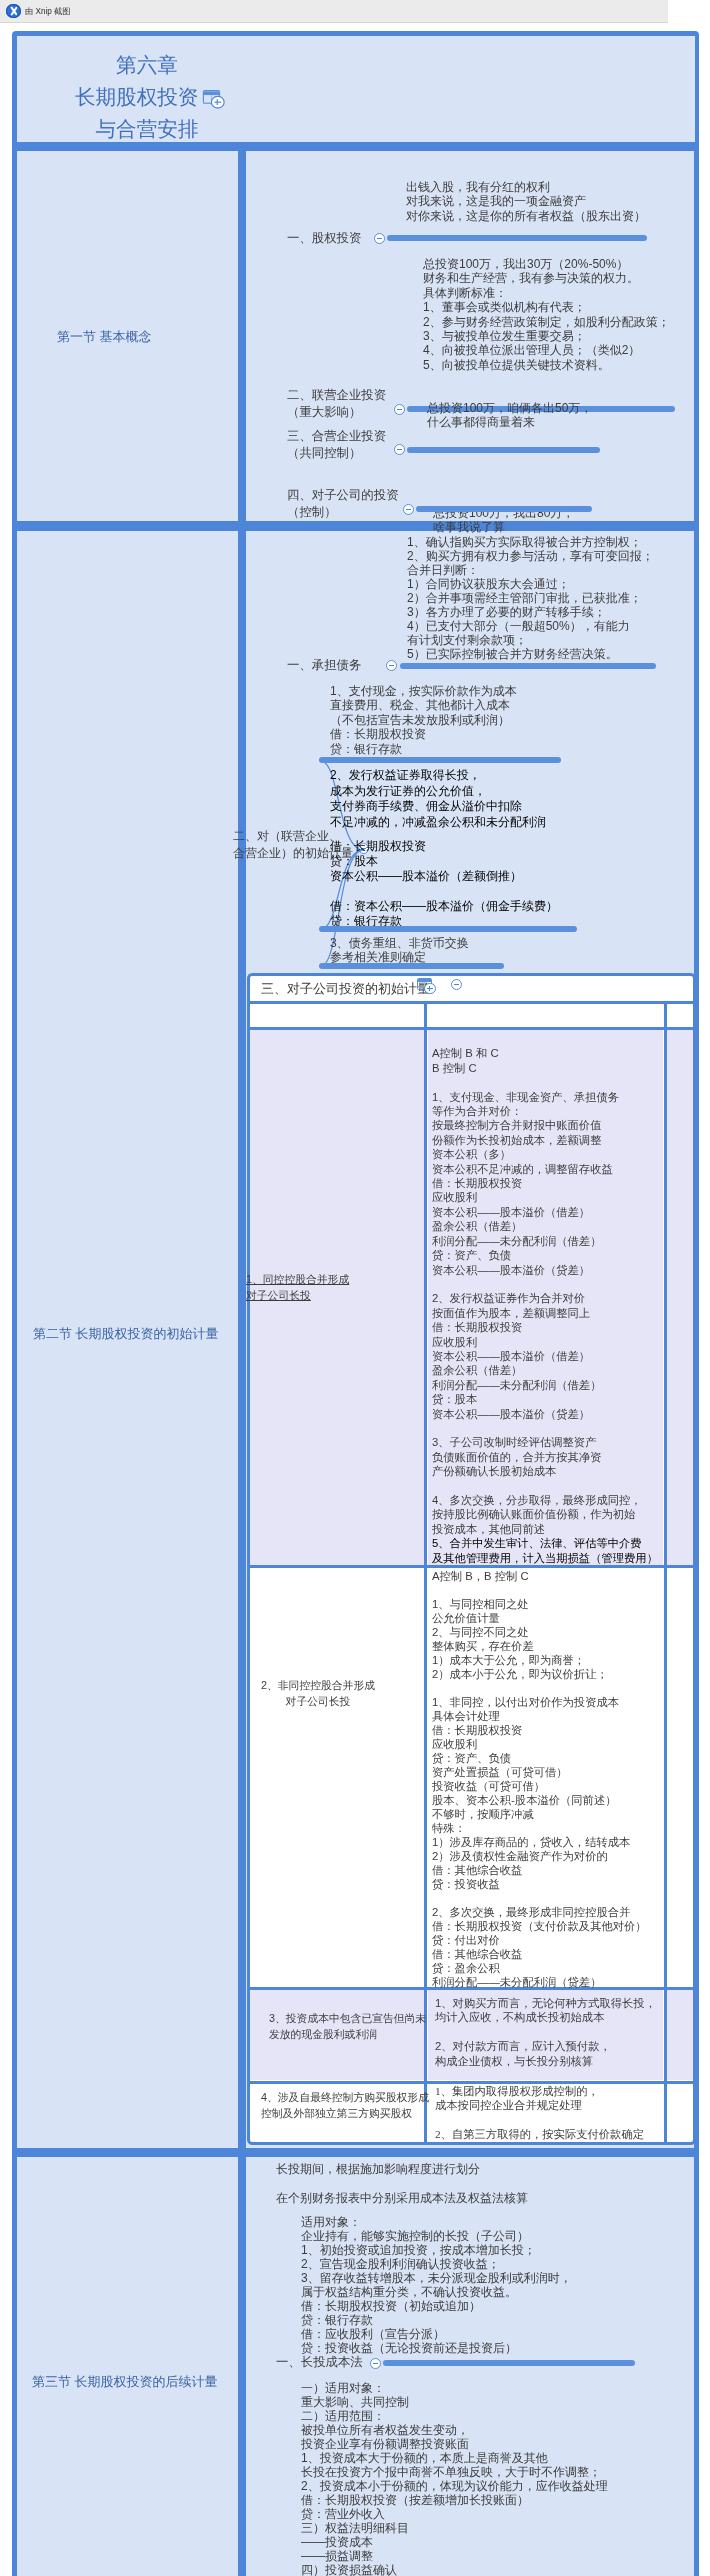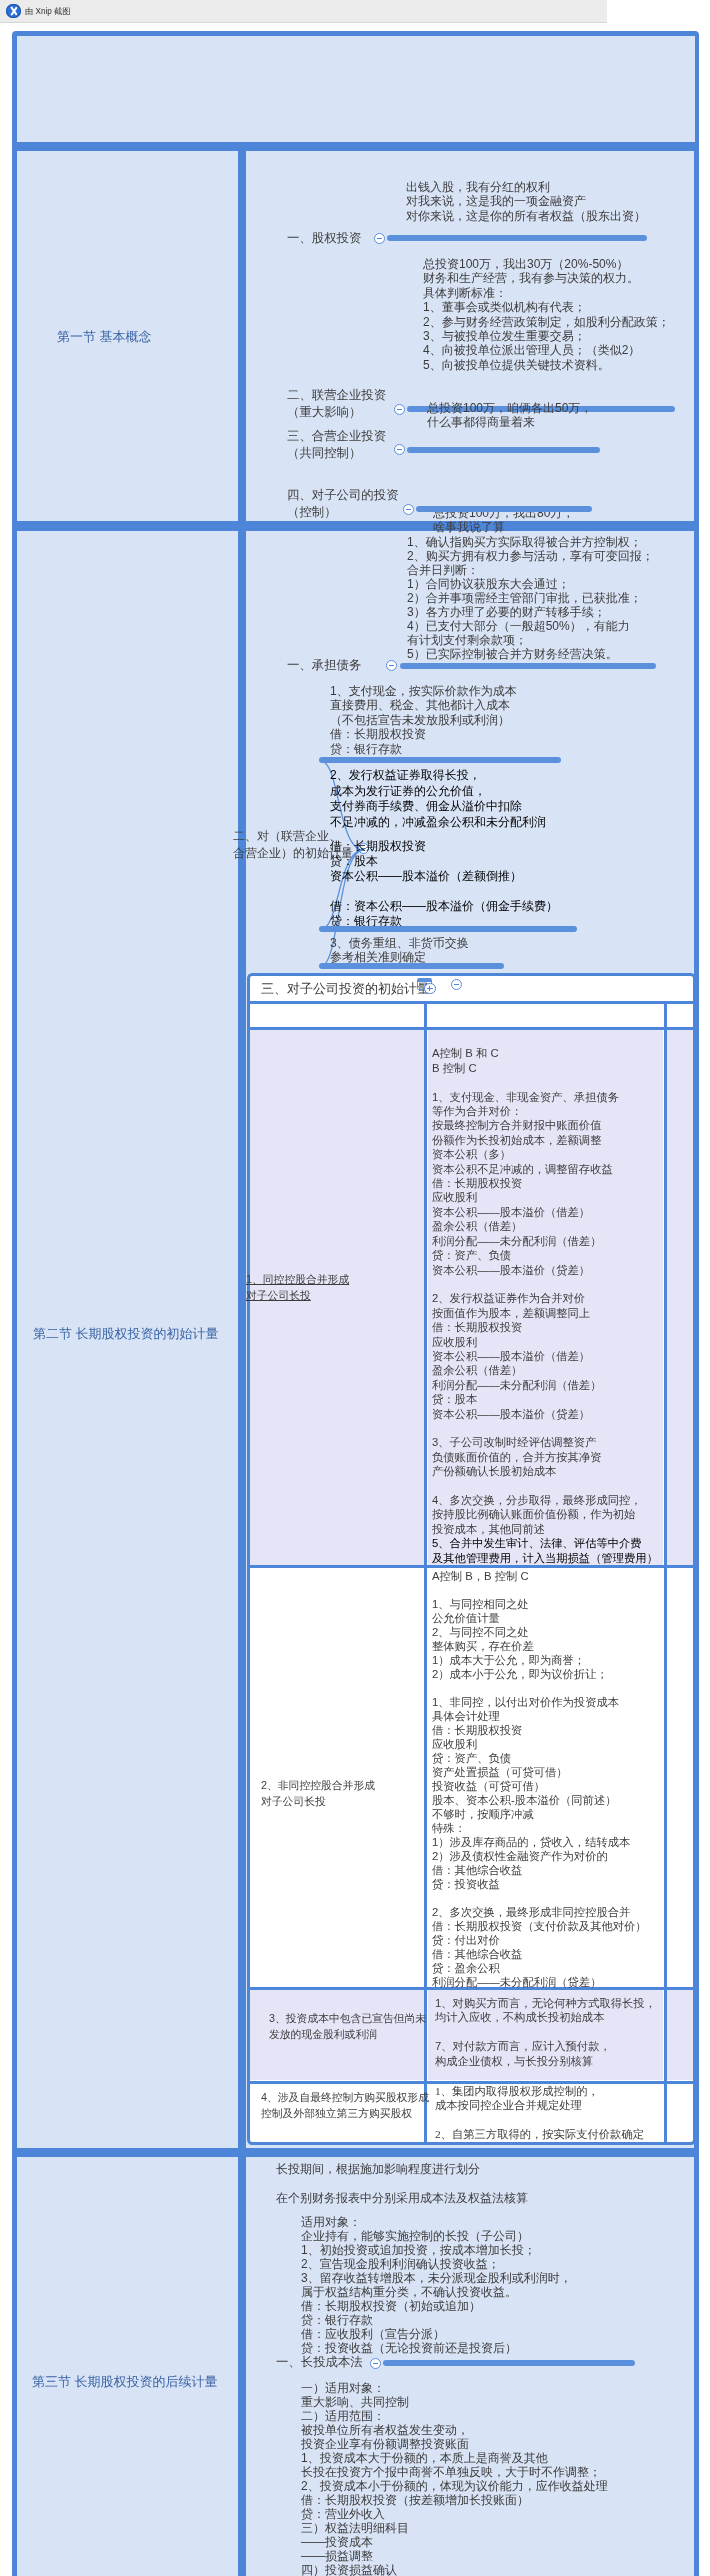--- a/index.html
+++ b/index.html
@@ -1,18 +1,18 @@
 <!DOCTYPE html>
 <html style="font-size:8.2px"><head>
 <meta charset="utf-8">
 <style>
   html,body{margin:0;padding:0;background:#ffffff;}
   body{font-family:"Liberation Sans","DejaVu Sans",sans-serif;}
   #stage{position:relative;width:711px;height:2739px;background:#ffffff;overflow:hidden;}
-  .topbar{position:absolute;left:0;top:0;width:607px;height:21.6px;background:#ebebeb;border-bottom:0.5px solid #d6d6d6;}
+  .topbar{position:absolute;left:0;top:0;width:668px;height:21.6px;background:#ebebeb;border-bottom:0.5px solid #d6d6d6;}
   .xnip-logo{position:absolute;left:6.2px;top:3.6px;width:14.4px;height:14.4px;border-radius:50%;background:#2c6fd6;box-shadow:inset 0 0 0 1px #1d54ad;}
   .xnip-logo i{position:absolute;left:6.7px;top:2.1px;width:1.5px;height:10.3px;background:#fff;border-radius:1px;display:block;}
   .xnip-logo i.a{transform:rotate(35deg);}
   .xnip-logo i.b{transform:rotate(-35deg);}
   .topbar-label{position:absolute;left:25px;top:5.7px;font-size:8.2px;color:#303030;}
   .bluewrap{position:absolute;left:12px;top:31px;width:687px;height:2693px;background:#4d86d8;border-radius:4.1px;}
   .cell{position:absolute;background:#d8e3f5;}
   .title-block{position:absolute;left:62px;top:49px;width:170px;text-align:center;color:#4170bd;font-size:20.6px;line-height:32px;}
   .title-line2{display:flex;align-items:center;justify-content:center;gap:5.2px;}
   .sec-label{position:absolute;color:#3a64a5;font-size:13px;line-height:18.5px;white-space:pre-line;}
@@ -57,20 +57,31 @@
   <div class="bluewrap"></div>
 
   <div class="cell" style="left:16.5px;top:36px;width:678px;height:106px;"></div>
   <div class="cell" style="left:16.5px;top:151px;width:221px;height:370px;"></div>
   <div class="cell" style="left:246px;top:151px;width:448px;height:370px;"></div>
   <div class="cell" style="left:16.5px;top:531px;width:221px;height:1617px;"></div>
   <div class="cell" style="left:246px;top:531px;width:448px;height:1617px;"></div>
   <div class="cell" style="left:16.5px;top:2157px;width:221px;height:454px;"></div>
   <div class="cell" style="left:246px;top:2157px;width:448px;height:454px;"></div>
 
+  <div class="title-block">
+    <div>第六章</div>
+    <div class="title-line2">
+      <span>长期股权投资</span>
+      <span class="tblplus" style="transform:scale(1.15);">
+          <span class="grid"></span>
+          <span class="pl"></span>
+        </span>
+    </div>
+    <div>与合营安排</div>
+  </div>
 
   <div class="sec-label" style="left:57px;top:328px;">第一节 基本概念</div>
 
   <div class="note" style="left:406px;top:180px;">出钱入股，我有分红的权利
 对我来说，这是我的一项金融资产
 对你来说，这是你的所有者权益（股东出资）</div>
   <div class="node" style="left:287px;top:230px;">一、股权投资</div>
   <div class="mc" style="left:374px;top:233px;">
       <i></i>
     </div>
@@ -222,21 +233,21 @@
 负债账面价值的，合并方按其净资
 产份额确认长股初始成本
 
 4、多次交换，分步取得，最终形成同控，
 按持股比例确认账面价值份额，作为初始
 投资成本，其他同前述
 </span><span class="red">5、合并中发生审计、法律、评估等中介费
 及其他管理费用，计入当期损益（管理费用）</span>
   </div>
 
-  <div class="nlabel" style="left:261px;top:1778px;">2、非同控控股合并形成
+  <div class="nlabel" style="left:261px;top:1678px;text-align:center;">2、非同控控股合并形成
 对子公司长投</div>
   <div class="nbody2" style="left:432px;top:1569px;width:229px;">A控制 B，B 控制 C
 
 1、与同控相同之处
 公允价值计量
 2、与同控不同之处
 整体购买，存在价差
 1）成本大于公允，即为商誉；
 2）成本小于公允，即为议价折让；
 
@@ -260,21 +271,21 @@
 贷：付出对价
 借：其他综合收益
 贷：盈余公积
 利润分配——未分配利润（贷差）</div>
 
   <div class="nlabel" style="left:261px;top:2011px;margin-left:8px;">3、投资成本中包含已宣告但尚未
 发放的现金股利或利润</div>
   <div class="nbody" style="left:435px;top:1996px;width:229px;">1、对购买方而言，无论何种方式取得长投，
 均计入应收，不构成长投初始成本
 
-7、对付款方而言，应计入预付款，
+2、对付款方而言，应计入预付款，
 构成企业债权，与长投分别核算</div>
 
   <div class="nlabel" style="left:261px;top:2090px;">4、涉及自最终控制方购买股权形成
 控制及外部独立第三方购买股权</div>
   <div class="nbody" style="left:435px;top:2084px;width:229px;font-family:Liberation Serif, serif;">1、集团内取得股权形成控制的，
 成本按同控企业合并规定处理
 
 2、自第三方取得的，按实际支付价款确定</div>
 
   <div class="sec-label" style="left:32px;top:2373px;">第三节 长期股权投资的后续计量</div>

